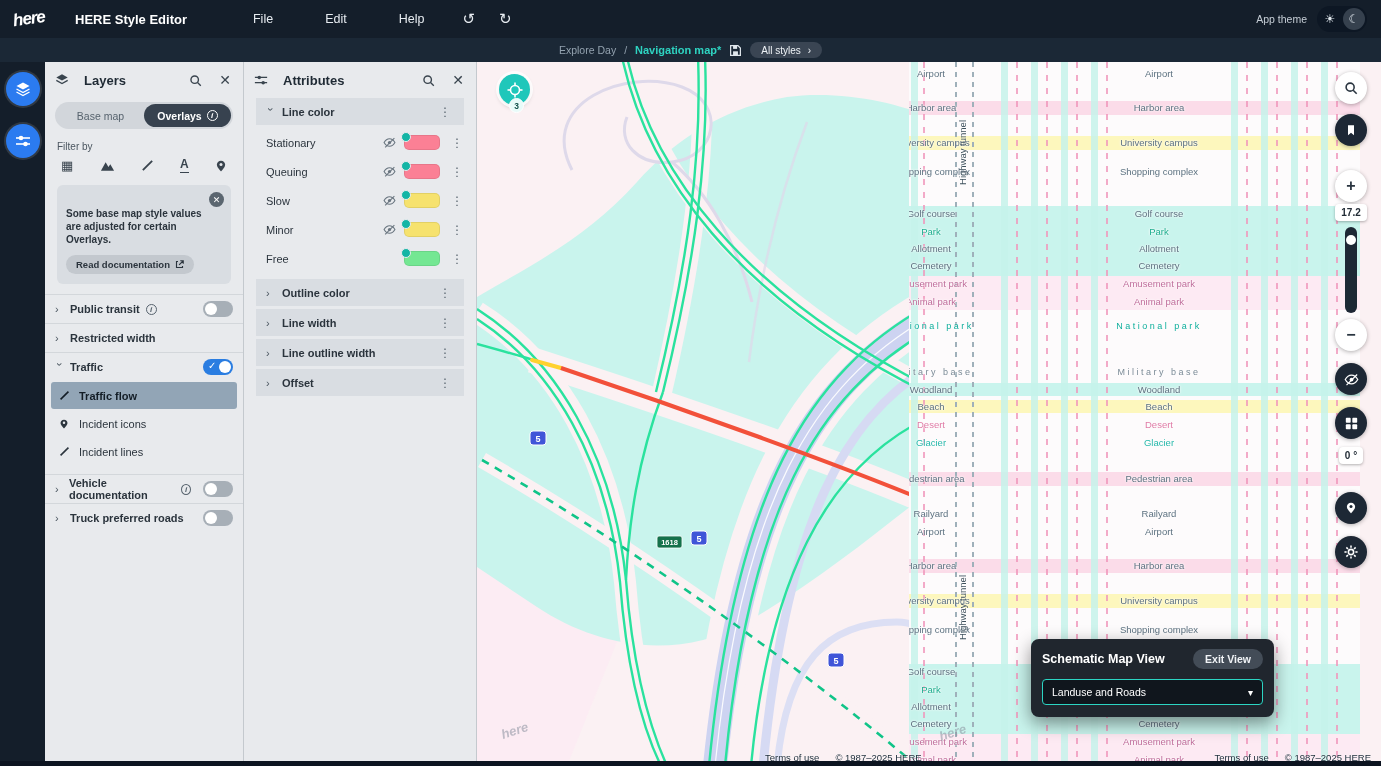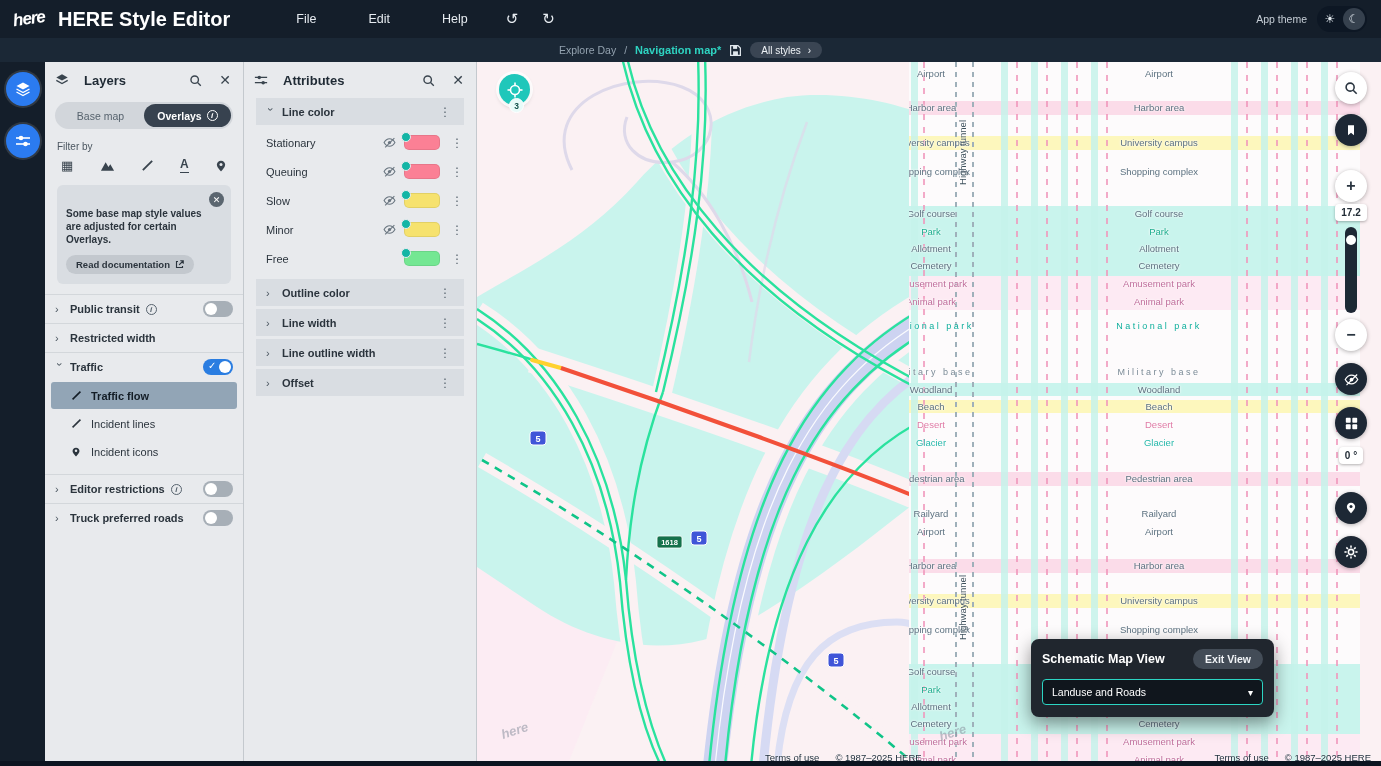--- a/index.html
+++ b/index.html
@@ -4,21 +4,21 @@
 <style>
   * { margin:0; padding:0; box-sizing:border-box; }
   html,body { width:1381px; height:766px; overflow:hidden; background:#0c1420;
               font-family:"Liberation Sans", sans-serif; }
   svg { display:block; }
 
   
   .topbar { height:38px; background:#141e2a; display:flex; align-items:center; color:#fff; position:relative; z-index:30;}
   .logo { width:58px; display:flex; justify-content:center; align-items:center; }
   .logo-text { font-style:italic; font-weight:bold; font-size:17px; letter-spacing:-1px; transform:rotate(-8deg); }
-  .app-title { font-size:20px; font-weight:bold; margin-right:40px; }
+  .app-title { font-size:13px; font-weight:bold; margin-right:40px;margin-left:17px; }
   .menu-item { font-size:12.5px; color:#e7ecf1; padding:0 26px; cursor:pointer; }
   .histbtn { font-size:15px; color:#e7ecf1; padding:0 12px; cursor:pointer; }
   .topbar-right { margin-left:auto; display:flex; align-items:center; gap:10px; padding-right:14px; }
   .theme-label { font-size:10.5px; color:#c6ced6; }
   .theme-pill { background:#0d1724; border-radius:14px; display:flex; align-items:center; padding:2px; gap:2px; }
   .theme-btn { width:22px; height:22px; border-radius:50%; display:flex; align-items:center; justify-content:center; font-size:12px; color:#dfe6ec; cursor:pointer; }
   .theme-btn.sel { background:#36414e; }
 
   
   .stylebar { height:24px; background:#1b2836; display:flex; align-items:center; justify-content:center; gap:8px; position:relative; z-index:29; }
@@ -59,21 +59,21 @@
   .group-row { height:29px; display:flex; align-items:center; gap:6px; padding:0 10px; border-top:1px solid #d3d7db; cursor:pointer; }
   .chev { font-size:11px; color:#4b5660; width:9px; display:inline-block; }
   .chev.open { transform:rotate(90deg); }
   .group-label { font-size:11px; font-weight:bold; color:#2b343d; }
   .grow { flex:1; }
   .toggle { width:30px; height:16px; border-radius:8px; background:#a7afb7; position:relative; cursor:pointer; flex:none; }
   .toggle::after { content:""; position:absolute; top:2px; left:2px; width:12px; height:12px; border-radius:50%; background:#fff; }
   .toggle.on { background:#2a7de1; }
   .toggle.on::after { left:16px; }
   .toggle.on::before { content:"✓"; position:absolute; left:5px; top:1px; color:#fff; font-size:10px; }
-  .child-row { height:27px; display:flex; align-items:center; gap:8px; margin:1px 6px; padding:0 20px; border-radius:3px; font-size:11px; color:#2b343d; cursor:pointer; }
+  .child-row { height:27px; display:flex; align-items:center; gap:8px; margin:1px 6px; padding:0 8px; border-radius:3px; font-size:11px; color:#2b343d; cursor:pointer; }
   .child-row.sel { background:#92a5b6; color:#131d26; font-weight:bold; }
   .child-ic { width:12px; color:inherit; display:flex; align-items:center; font-size:11px; }
 
   .section-head { background:#d9dde2; height:27px; display:flex; align-items:center; gap:7px; padding:0 10px; margin:0 12px 3px; cursor:pointer; }
   .section-label { font-size:11px; font-weight:bold; color:#2b343d; flex:1; }
   .kebab { color:#57636e; font-size:12px; cursor:pointer; padding:0 3px; }
   .attr-row { height:29px; display:flex; align-items:center; padding:0 10px 0 22px; }
   .attr-label { font-size:11px; color:#2b343d; flex:1; }
   .eye { color:#6a7680; display:flex; align-items:center; margin-right:8px; cursor:pointer; }
   .swatch { width:36px; height:15px; border-radius:5px; position:relative; margin-right:8px; cursor:pointer; box-shadow:inset 0 0 0 1px rgba(0,0,0,.08); }
@@ -262,38 +262,38 @@
     <div class="child-row sel">
       <span class="child-ic">
         <svg width="11" height="11" viewBox="0 0 14 14">
             <line x1="2" y1="12" x2="12" y2="2" stroke="currentColor" stroke-width="2"></line>
           </svg>
       </span>
       <span>Traffic flow</span>
     </div>
     <div class="child-row">
       <span class="child-ic">
-        <svg width="11" height="11" viewBox="0 0 14 14">
-            <line x1="2" y1="12" x2="12" y2="2" stroke="currentColor" stroke-width="2"></line>
-          </svg>
-      </span>
-      <span>Incident lines</span>
-    </div>
-    <div class="child-row">
-      <span class="child-ic">
         <svg width="10" height="12" viewBox="0 0 16 16">
             <path d="M8 1C4.7 1 2.5 3.4 2.5 6.2 2.5 9.8 8 15 8 15s5.5-5.2 5.5-8.8C13.5 3.4 11.3 1 8 1z" fill="currentColor"></path>
             <circle cx="8" cy="6" r="2" fill="#e8eaed"></circle>
           </svg>
       </span>
       <span>Incident icons</span>
     </div>
+    <div class="child-row">
+      <span class="child-ic">
+        <svg width="11" height="11" viewBox="0 0 14 14">
+            <line x1="2" y1="12" x2="12" y2="2" stroke="currentColor" stroke-width="2"></line>
+          </svg>
+      </span>
+      <span>Incident lines</span>
+    </div>
     <div class="group-row" style="margin-top:9px">
       <span class="chev">›</span>
-      <span class="group-label">Editor restrictions</span>
+      <span class="group-label">Vehicle documentation</span>
       <span class="info-circ" style="color:#57636e">i</span>
       <span class="grow"></span>
       <span class="toggle"></span>
     </div>
     <div class="group-row">
       <span class="chev">›</span>
       <span class="group-label">Truck preferred roads</span>
       <span class="grow"></span>
       <span class="toggle"></span>
     </div>

